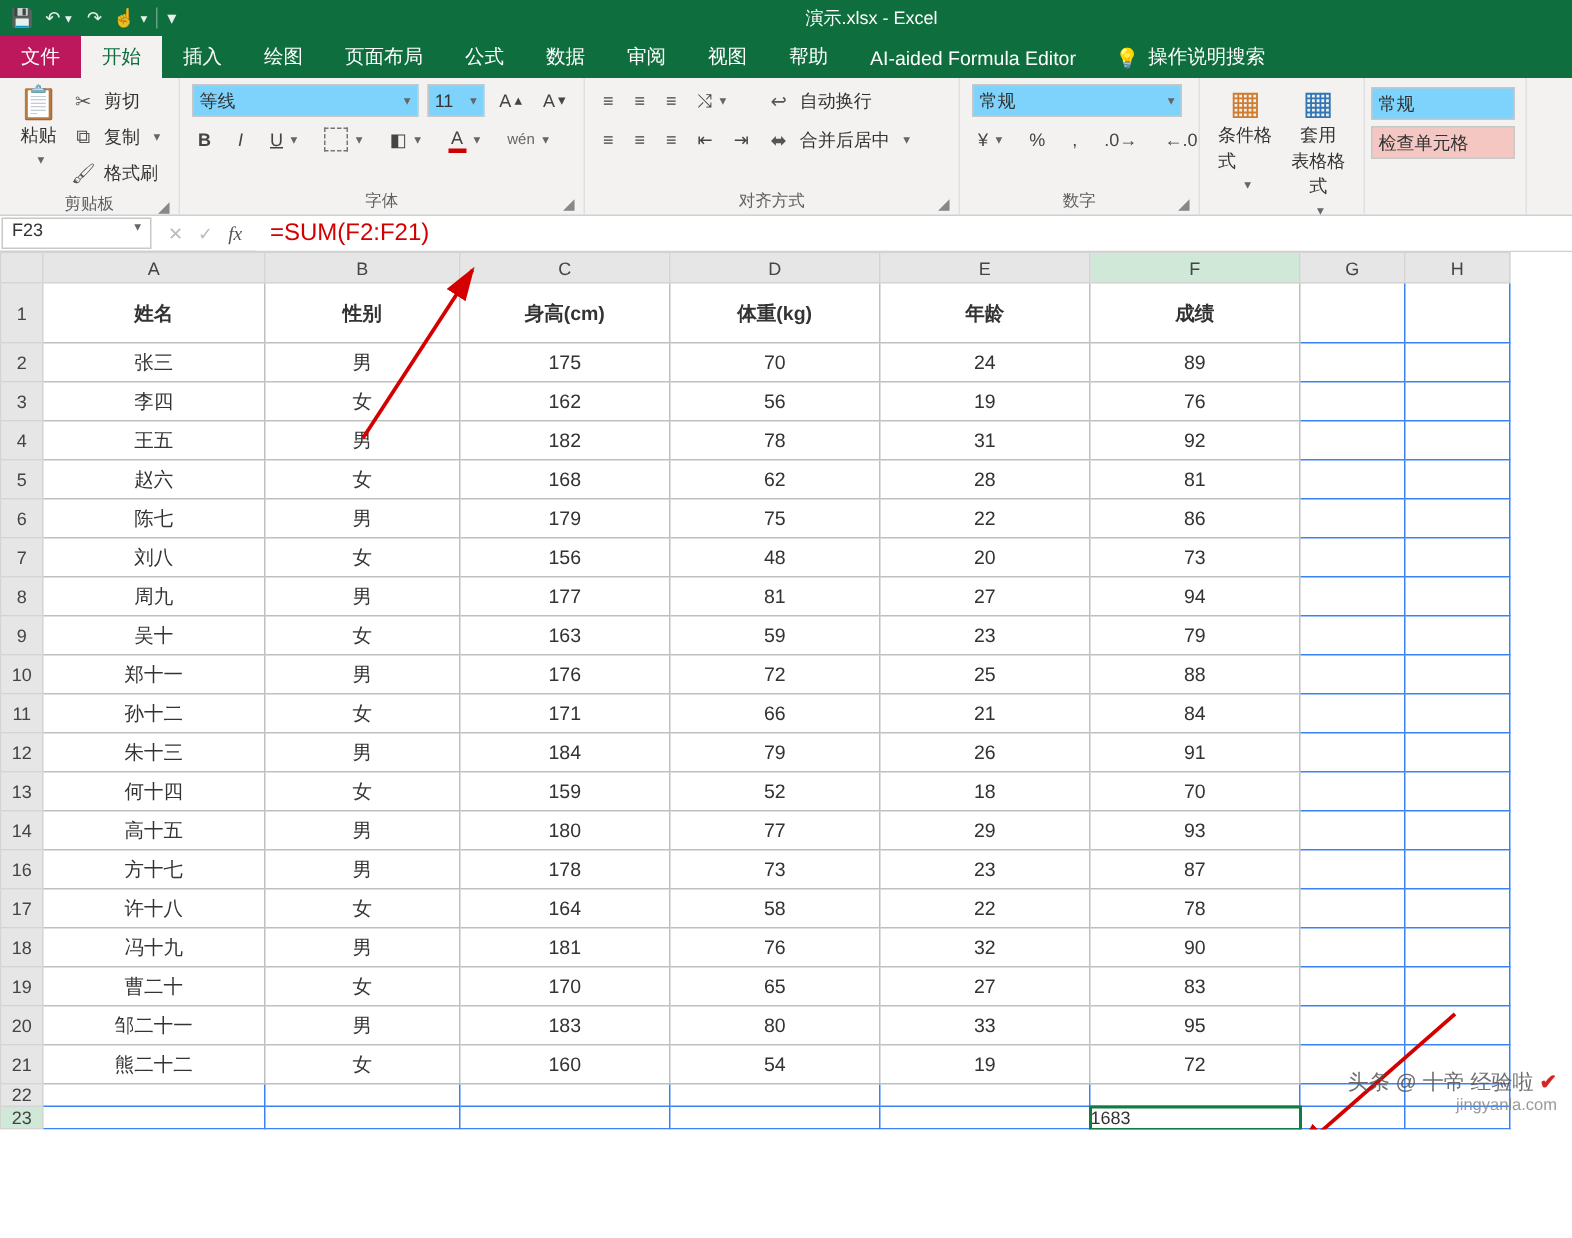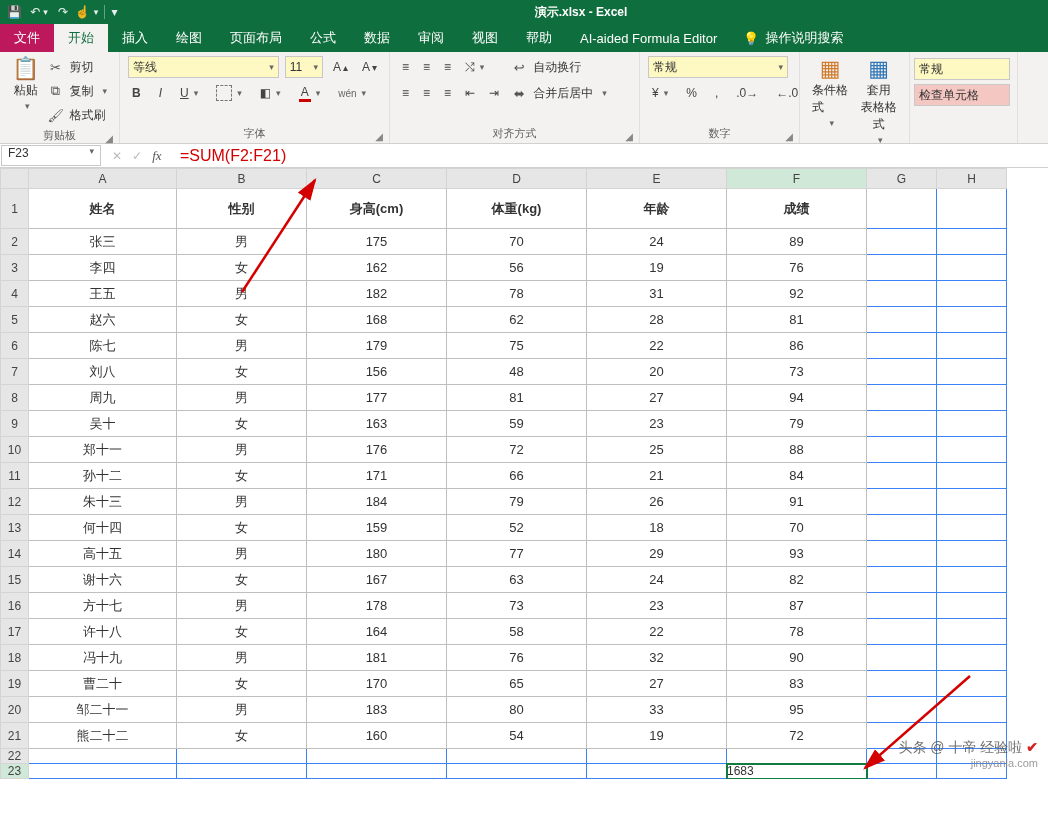--- a/index.html
+++ b/index.html
@@ -1,39 +1,39 @@
 <!DOCTYPE html>
 <html><head>
 <meta charset="utf-8">
 <style>
   * { margin: 0; padding: 0; box-sizing: border-box; font-family: "Microsoft YaHei", Arial, sans-serif; }
   body { background: #fff; font-size: 12px; color: #333; width: 1048px; height: 825px; overflow: hidden; position: relative; }
 
   .title-bar { background: #0f6e3d; height: 24px; display: flex; align-items: center; color: #fff; padding: 0 4px; }
   .qat { display: flex; align-items: center; gap: 10px; padding-left: 4px; }
   .qat .ico { display: inline-flex; width: 14px; height: 14px; justify-content: center; align-items: center; font-size: 12px; color: #fff; opacity: 0.9; }
-  .title-text { flex: 1; text-align: center; font-size: 12px; color: #fff; font-weight: bold; }
+  .title-text { flex: 1; text-align: center; font-size: 12px; color: #fff; }
 
   .menu-bar { background: #0f6e3d; height: 28px; display: flex; align-items: stretch; color: #fff; font-size: 13px; }
   .menu-item { padding: 0 14px; display: flex; align-items: center; cursor: pointer; }
   .menu-item.file { background: #be185d; }
   .menu-item.active { background: #f3f2f1; color: #0f6e3d; }
   .tell-me { display: flex; align-items: center; gap: 6px; padding: 0 12px; }
   .bulb { font-size: 13px; }
 
   .ribbon { background: #f3f2f1; border-bottom: 1px solid #d0d0d0; height: 92px; display: flex; }
   .rgroup { border-right: 1px solid #e0e0e0; padding: 4px 8px 2px 8px; display: flex; flex-direction: column; justify-content: space-between; }
   .rgroup .label { text-align: center; font-size: 11px; color: #606060; margin-top: 2px; position: relative; }
   .rgroup .label .launcher { position: absolute; right: -2px; bottom: -1px; font-size: 10px; color: #888; }
   .rbtns { display: flex; gap: 4px; align-items: flex-start; }
   .big-btn { display: flex; flex-direction: column; align-items: center; justify-content: center; padding: 2px 4px; gap: 2px; cursor: pointer; }
   .big-btn .glyph { font-size: 22px; line-height: 1; }
   .small-row { display: flex; align-items: center; gap: 6px; height: 22px; }
   .small-row .glyph { font-size: 13px; color: #555; width: 16px; text-align: center; }
-  .sel { border: 1px solid #c8c8c8; background: #fef9c3; height: 22px; display: inline-flex; align-items: center; padding: 0 4px; font-size: 12px; }
+  .sel { border: 1px solid #c8c8c8; background: #7dd3fc; height: 22px; display: inline-flex; align-items: center; padding: 0 4px; font-size: 12px; }
   .dd { font-size: 9px; color: #666; margin-left: 3px; }
   .ribbon button, .ribbon .btnlike { background: transparent; border: none; padding: 2px 4px; cursor: pointer; font-size: 12px; color: #444; display: inline-flex; align-items: center; gap: 2px; }
   .tool-ico { display: inline-block; width: 16px; height: 16px; border: 1px solid #888; }
   .tiny { font-size: 10px; color: #666; }
 
   .formula-bar { display: flex; align-items: stretch; height: 24px; border-bottom: 1px solid #d0d0d0; background: #fff; }
   .name-box { width: 100px; border: 1px solid #c8c8c8; margin: 1px; display: flex; padding: 0 6px; font-size: 12px; background: #fff; }
   .name-box .dd { margin-left: auto; }
   .fx-btns { display: flex; align-items: center; gap: 10px; padding: 0 10px; color: #888; }
   .fx-btns span { cursor: pointer; }
@@ -434,31 +434,20 @@
           <td class="cell">高十五</td>
           <td class="cell">男</td>
           <td class="cell">180</td>
           <td class="cell">77</td>
           <td class="cell">29</td>
           <td class="cell">93</td>
           <td class="empty"></td>
           <td class="empty"></td>
         </tr>
         <tr class="data-row">
-          <td class="row-head">15</td>
-          <td class="cell">谢十六</td>
-          <td class="cell">女</td>
-          <td class="cell">167</td>
-          <td class="cell">63</td>
-          <td class="cell">24</td>
-          <td class="cell">82</td>
-          <td class="empty"></td>
-          <td class="empty"></td>
-        </tr>
-        <tr class="data-row">
           <td class="row-head">16</td>
           <td class="cell">方十七</td>
           <td class="cell">男</td>
           <td class="cell">178</td>
           <td class="cell">73</td>
           <td class="cell">23</td>
           <td class="cell">87</td>
           <td class="empty"></td>
           <td class="empty"></td>
         </tr>

